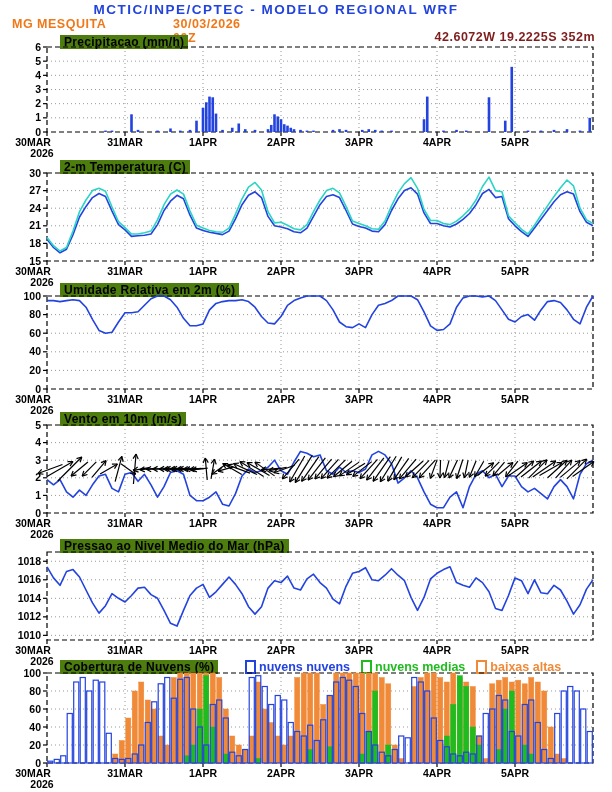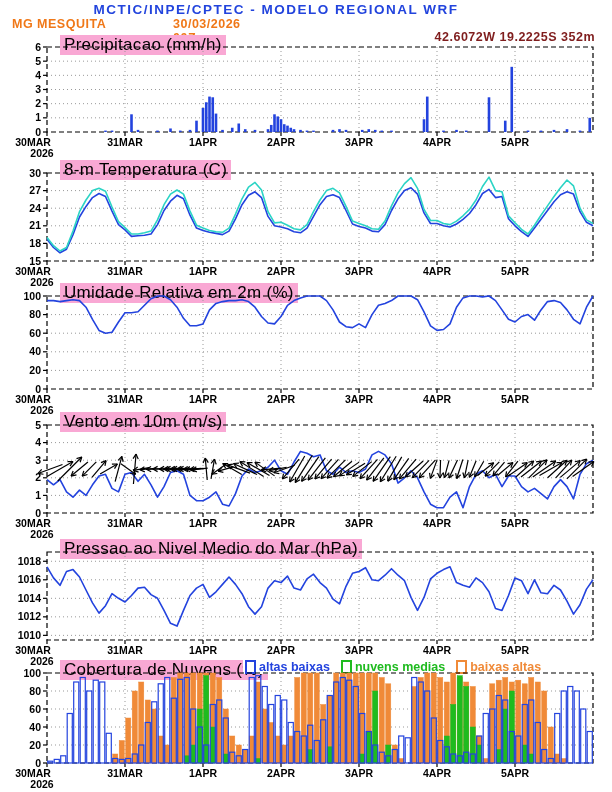--- a/index.html
+++ b/index.html
@@ -4,53 +4,53 @@
 <style>
   html,body{margin:0;padding:0;background:#fff;}
   .page{position:relative;width:612px;height:792px;background:#fff;overflow:hidden;
         font-family:"Liberation Sans", sans-serif;}
   .hdr-title{position:absolute;top:2px;left:0;width:552px;text-align:center;
              font-size:13.5px;font-weight:bold;letter-spacing:1.5px;}
   .hdr-line2{position:absolute;top:17px;left:12px;font-size:12.5px;font-weight:bold;letter-spacing:.5px;}
   .hdr-run{position:absolute;left:161px;top:0;}
   .coords{position:absolute;top:30px;left:300px;width:295px;text-align:right;
           font-size:12.5px;font-weight:bold;letter-spacing:.5px;}
-  .ptitle{position:absolute;left:60px;background:#f9a8d4;padding:0 4px;
-          font-size:17px;color:#000;font-weight:normal;letter-spacing:.3px;white-space:nowrap;}
+  .ptitle{position:absolute;left:60px;background:#4d7c0f;padding:0 4px;
+          font-size:12px;color:#000;font-weight:bold;letter-spacing:.3px;white-space:nowrap;}
   .temp-legend{position:absolute;top:160px;right:67px;background:#fff;padding:0 3px;
                font-size:12.5px;font-weight:bold;letter-spacing:.3px;}
   .cloud-legend{position:absolute;top:660px;left:243px;display:flex;gap:11px;
                 font-size:12.5px;font-weight:bold;background:#fff;padding:0 2px;white-space:nowrap;}
   .leg-item{display:flex;align-items:center;gap:3px;}
   .sq{display:inline-block;width:7px;height:10px;border:2px solid #000;background:#fff;}
   svg{position:absolute;top:0;left:0;}
 </style>
 </head>
 <body>
 
 <div class="page">
   <div class="hdr-title" style="color: rgb(34, 68, 221);">MCTIC/INPE/CPTEC - MODELO REGIONAL WRF</div>
   <div class="hdr-line2" style="color: rgb(240, 120, 24);">
     <span>MG MESQUITA</span>
     <span class="hdr-run">30/03/2026 00Z</span>
   </div>
   <div class="coords" style="color: #7f1d1d;">42.6072W 19.2225S 352m</div>
 
   <div class="ptitle" style="top:35px">Precipitacao (mm/h)</div>
-  <div class="ptitle" style="top:160px">8-m Temperatura (C)</div>
+  <div class="ptitle" style="top:160px">2-m Temperatura (C)</div>
   <div class="ptitle" style="top:283px">Umidade Relativa em 2m (%)</div>
   <div class="ptitle" style="top:412px">Vento em 10m (m/s)</div>
   <div class="ptitle" style="top:539px">Pressao ao Nivel Medio do Mar (hPa)</div>
   <div class="ptitle" style="top:660px">Cobertura de Nuvens (%)</div>
 
 
   <div class="cloud-legend">
     <span class="leg-item">
         <i class="sq" id="sq-low" style="border-color: rgb(35, 67, 222);"></i>
-        <span id="lb-low" style="color: rgb(35, 67, 222);">altas baixas</span>
+        <span id="lb-low" style="color: rgb(35, 67, 222);">nuvens nuvens</span>
       </span>
     <span class="leg-item">
         <i class="sq" id="sq-mid" style="border-color: rgb(31, 187, 31);"></i>
         <span id="lb-mid" style="color: rgb(31, 187, 31);">nuvens medias</span>
       </span>
     <span class="leg-item">
         <i class="sq" id="sq-high" style="border-color: rgb(240, 138, 56);"></i>
         <span id="lb-high" style="color: rgb(240, 138, 56);">baixas altas</span>
       </span>
   </div>

